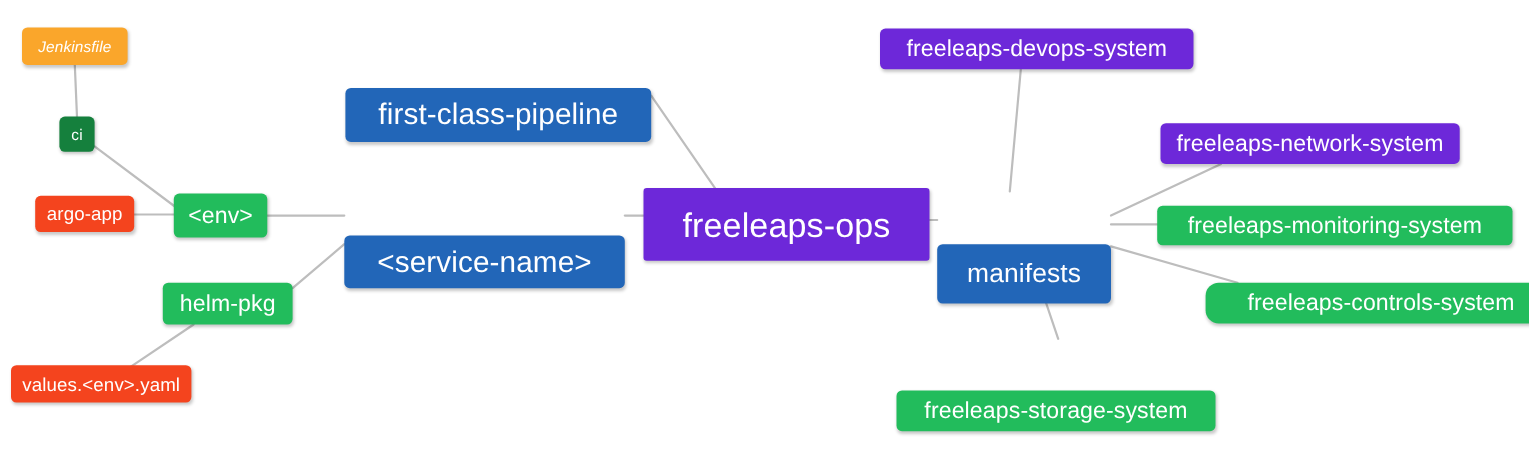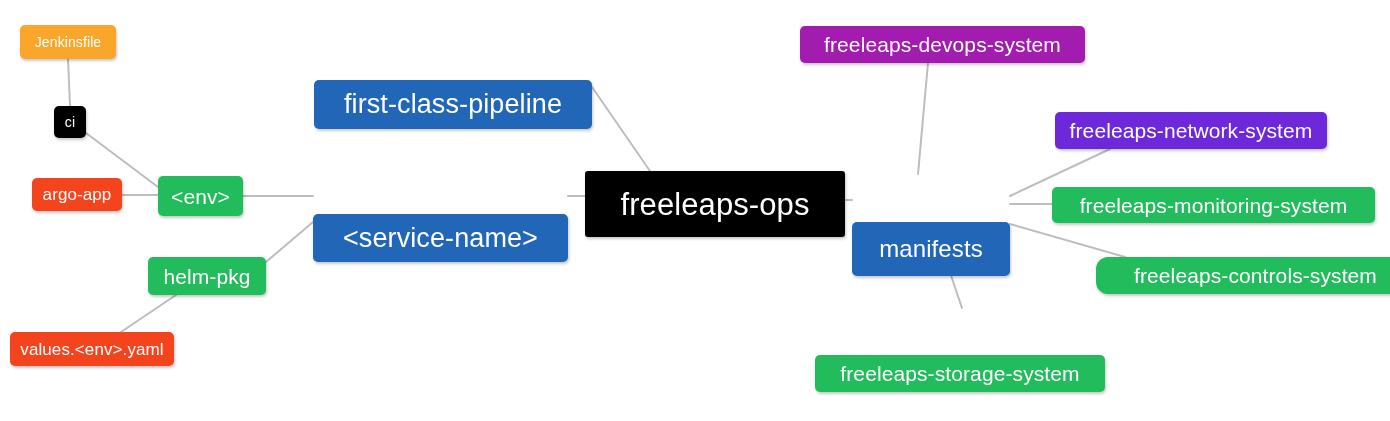--- a/index.html
+++ b/index.html
@@ -70,51 +70,51 @@
       <polyline points="592,87 650,171" fill="none" stroke="#bdbdbd" stroke-width="2" stroke-linecap="round"></polyline>
       <polyline points="568,196 585,196" fill="none" stroke="#bdbdbd" stroke-width="2" stroke-linecap="round"></polyline>
       <polyline points="845,200 852,200" fill="none" stroke="#bdbdbd" stroke-width="2" stroke-linecap="round"></polyline>
       <polyline points="918,174 928,63" fill="none" stroke="#bdbdbd" stroke-width="2" stroke-linecap="round"></polyline>
       <polyline points="1010,196 1110,149" fill="none" stroke="#bdbdbd" stroke-width="2" stroke-linecap="round"></polyline>
       <polyline points="1010,204 1052,204" fill="none" stroke="#bdbdbd" stroke-width="2" stroke-linecap="round"></polyline>
       <polyline points="1010,224 1125,257" fill="none" stroke="#bdbdbd" stroke-width="2" stroke-linecap="round"></polyline>
       <polyline points="935,228 962,308" fill="none" stroke="#bdbdbd" stroke-width="2" stroke-linecap="round"></polyline>
     </svg>
   <div id="node-layer">
-      <div class="node sz-xs small-rad" style="left: 20px; top: 25px; width: 96px; height: 34px; background: rgb(250, 166, 43);">
+      <div class="node sz-xs small-rad" style="left: 20px; top: 25px; width: 96px; height: 34px; background: rgb(250, 166, 43); font-style: italic;">
         <span>Jenkinsfile</span>
       </div>
-      <div class="node sz-xs small-rad" style="left: 54px; top: 106px; width: 32px; height: 32px; background: #000000;">
+      <div class="node sz-xs small-rad" style="left: 54px; top: 106px; width: 32px; height: 32px; background: #15803d;">
         <span>ci</span>
       </div>
       <div class="node sz-sm small-rad" style="left: 32px; top: 178px; width: 90px; height: 33px; background: rgb(244, 68, 30);">
         <span>argo-app</span>
       </div>
       <div class="node sz-md small-rad" style="left: 158px; top: 176px; width: 85px; height: 40px; background: rgb(34, 188, 92);">
         <span>&lt;env&gt;</span>
       </div>
       <div class="node sz-md small-rad" style="left: 148px; top: 257px; width: 118px; height: 38px; background: rgb(34, 188, 92); align-items: center;">
         <span>helm-pkg</span>
       </div>
       <div class="node sz-sm small-rad" style="left: 10px; top: 332px; width: 164px; height: 34px; background: rgb(244, 68, 30); justify-content: center;">
         <span>values.&lt;env&gt;.yaml</span>
       </div>
       <div class="node sz-xl small-rad" style="left: 314px; top: 38px; width: 278px; height: 49px; background: rgb(34, 102, 184);">
         <span>first-class-pipeline</span>
       </div>
       <div class="node sz-xl small-rad" style="left: 313px; top: 172px; width: 255px; height: 48px; background: rgb(34, 102, 184);">
         <span>&lt;service-name&gt;</span>
       </div>
-      <div class="node sz-root root" style="left: 585px; top: 171px; width: 260px; height: 66px; background: #000000;">
+      <div class="node sz-root root" style="left: 585px; top: 171px; width: 260px; height: 66px; background: #6d28d9;">
         <span>freeleaps-ops</span>
       </div>
       <div class="node sz-lg small-rad" style="left: 852px; top: 174px; width: 158px; height: 54px; background: rgb(34, 102, 184); margin-top: 48px;">
         <span>manifests</span>
       </div>
-      <div class="node sz-md small-rad" style="left: 800px; top: 26px; width: 285px; height: 37px; background: #a21caf;">
+      <div class="node sz-md small-rad" style="left: 800px; top: 26px; width: 285px; height: 37px; background: #6d28d9;">
         <span>freeleaps-devops-system</span>
       </div>
       <div class="node sz-md small-rad" style="left: 1055px; top: 112px; width: 272px; height: 37px; background: #6d28d9;">
         <span>freeleaps-network-system</span>
       </div>
       <div class="node sz-md small-rad" style="left: 1052px; top: 187px; width: 323px; height: 36px; background: rgb(34, 188, 92);">
         <span>freeleaps-monitoring-system</span>
       </div>
       <div class="node sz-md small-rad" style="left: 1096px; top: 257px; width: 319px; height: 37px; background: rgb(34, 188, 92); border-radius: 12px;">
         <span>freeleaps-controls-system</span>

